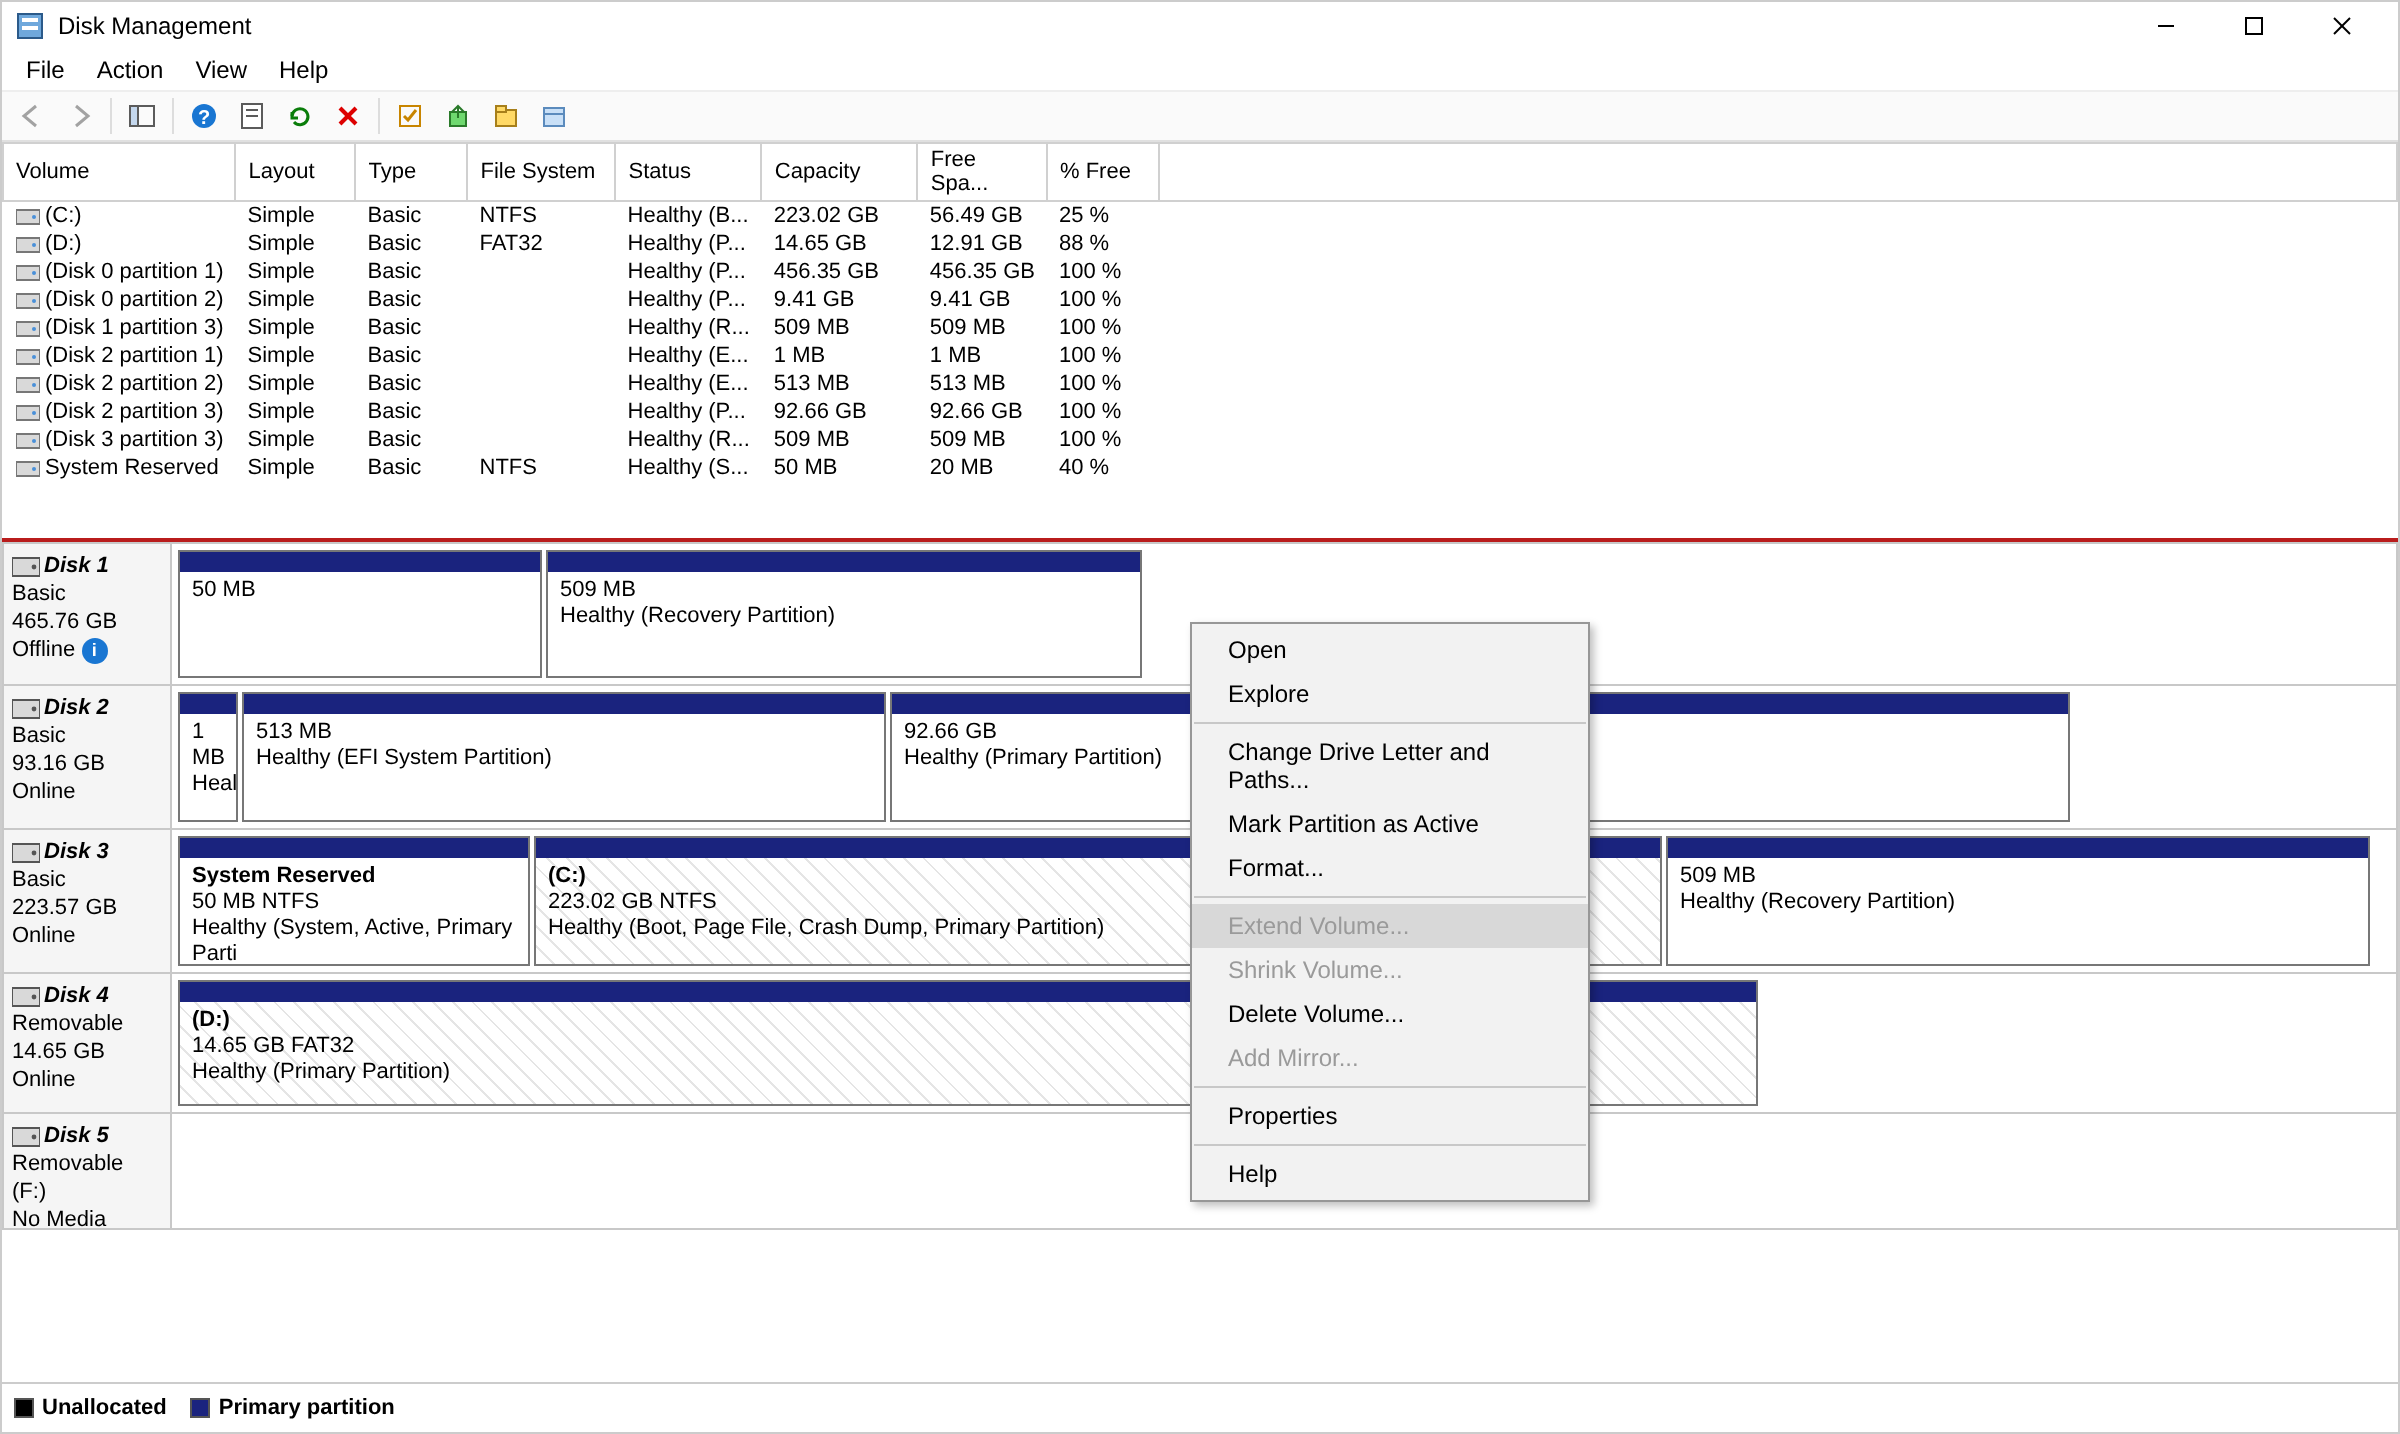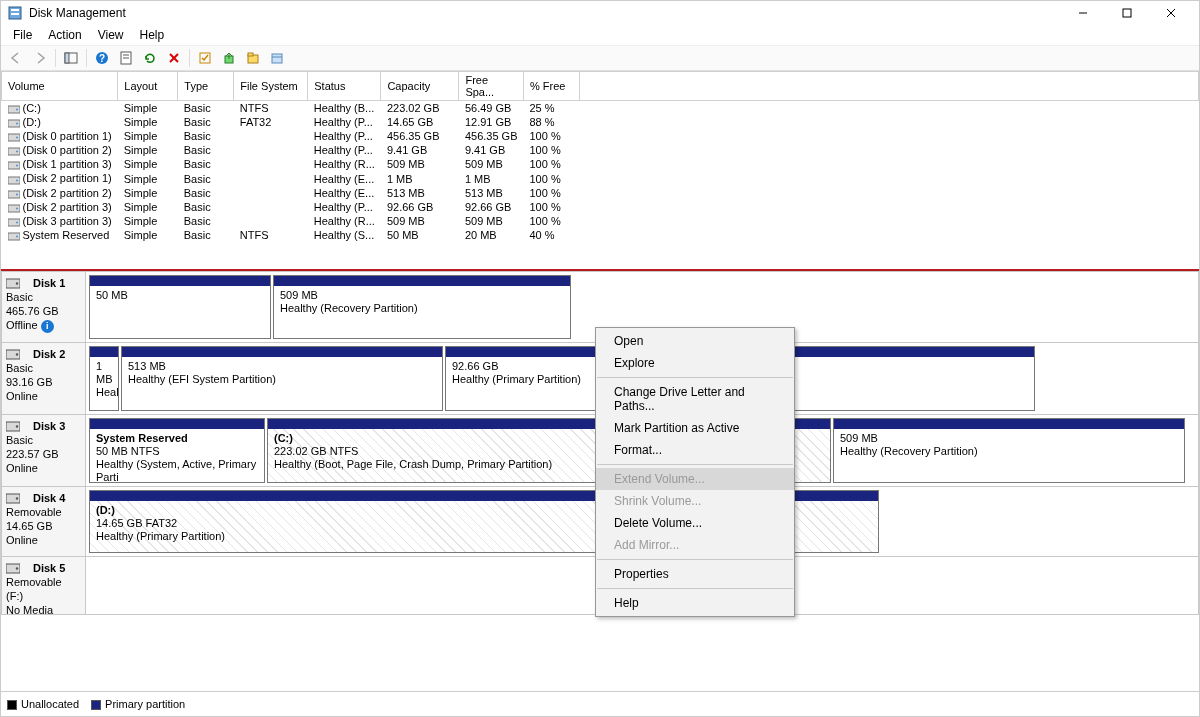--- a/index.html
+++ b/index.html
@@ -18,28 +18,28 @@
 svg { display:block; }
 .listpane { border-bottom: 2px solid #b91c1c; overflow:auto;}
 table.volumes { border-collapse: collapse; width: 100%; font-size: 11px; }
 table.volumes thead th { text-align: left; font-weight: normal; background: #fff; border: 1px solid #d0d0d0; padding: 2px 6px; height:18px; position:relative;}
 table.volumes tbody td { padding: 1px 6px; white-space: nowrap; }
 .vol-icon { display:inline-block; width:12px; height:10px; vertical-align:middle; margin-right:3px;}
 .graphpane { flex:1; overflow:auto; background:#fff;}
 .diskrow { display:flex; border:1px solid #c8c8c8; border-top:none;}
 .diskrow:first-child { border-top:1px solid #c8c8c8;}
 .diskinfo { width:84px; min-width:84px; padding:4px; background:#f5f5f5; border-right:1px solid #c8c8c8; font-size:11px; line-height:14px;}
-.diskinfo .dname { font-weight:bold; display:flex; align-items:center; gap:13px;}
+.diskinfo .dname { font-weight:bold; display:flex; align-items:center; gap:2px;font-style:italic;}
 .partitions { flex:1; display:flex; padding:3px; gap:2px;}
 .part { border:1px solid #777; display:flex; flex-direction:column; position:relative; min-width:28px;}
 .part .phdr { height:10px; background:#1a237e;}
 .part .pbody { flex:1; padding:3px 6px; font-size:11px; line-height:13px; overflow:hidden;}
 .part.hatched .pbody { background:repeating-linear-gradient(45deg,#fff,#fff 6px,#e5e5e5 6px,#e5e5e5 7px);}
 .part .pname { font-weight:bold;}
-.legend { height:18px; border-top:1px solid #ccc; display:flex; align-items:center; gap:12px; padding:12px 6px; font-size:11px;}
+.legend { height:18px; border-top:1px solid #ccc; display:flex; align-items:center; gap:12px; padding:12px 6px; font-size:11px;font-weight:bold;}
 .lg-sw { display:inline-block; width:10px; height:10px; margin-right:4px; vertical-align:middle; border:1px solid #555;}
 .ctxmenu { position:absolute; width:200px; background:#f2f2f2; border:1px solid #979797; box-shadow:2px 2px 4px rgba(0,0,0,.25); padding:2px 0; z-index:100;}
 .ctxmenu .ci { padding:4px 18px; font-size:12px; cursor:default;}
 .ctxmenu .ci.disabled { color:#9a9a9a;}
 .ctxmenu .ci.selected { background:#d8d8d8;}
 .ctxmenu hr { border:none; border-top:1px solid #c8c8c8; margin:3px 1px;}
 .info-icon { display:inline-flex; width:13px; height:13px; border-radius:50%; background:#1976d2; color:#fff; align-items:center; justify-content:center; font-size:9px; font-weight:bold;}
 </style>
 </head>
 <body>
@@ -465,21 +465,21 @@
         </div>
         <div class="partitions"></div>
       </div>
     </div>
 
   <div class="legend">
     <span><span class="lg-sw" style="background:#000"></span><span>Unallocated</span></span>
     <span><span class="lg-sw" style="background:#1a237e"></span><span>Primary partition</span></span>
   </div>
 
-  <div class="ctxmenu" id="ctxmenu" style="left:594px; top:326px">
+  <div class="ctxmenu" id="ctxmenu" style="left:594px; top:310px">
       <div class="ci">Open</div>
       <div class="ci">Explore</div>
       <hr>
       <div class="ci">Change Drive Letter and Paths...</div>
       <div class="ci">Mark Partition as Active</div>
       <div class="ci">Format...</div>
       <hr>
       <div class="ci disabled selected">Extend Volume...</div>
       <div class="ci disabled">Shrink Volume...</div>
       <div class="ci">Delete Volume...</div>

